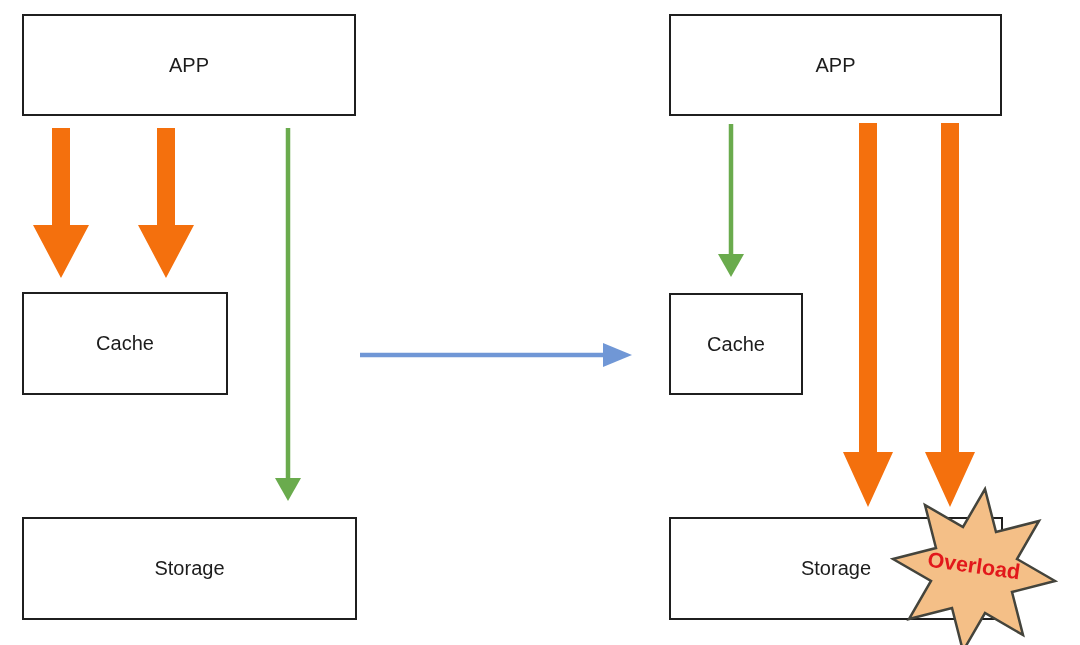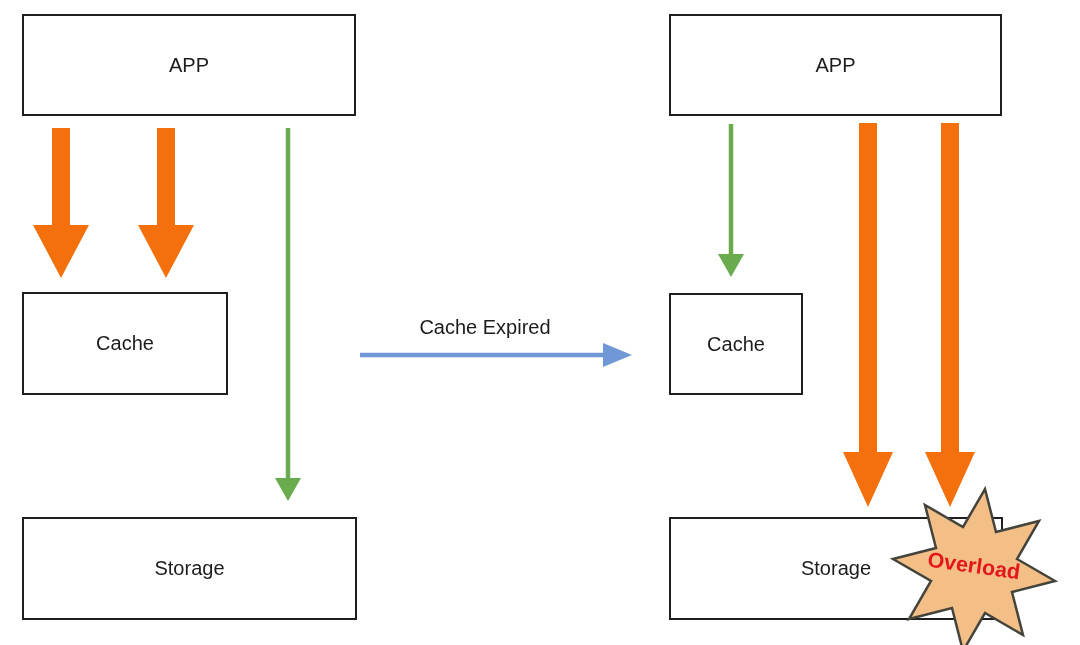--- a/index.html
+++ b/index.html
@@ -77,21 +77,20 @@
   <div class="node-box" id="right-app">
     <span>APP</span>
   </div>
   <div class="node-box" id="right-cache">
     <span>Cache</span>
   </div>
   <div class="node-box" id="right-storage">
     <span>Storage</span>
   </div>
 
-  <div id="transition-label">Cache Expired</div>
 
   <svg id="arrow-layer" viewBox="0 0 1080 645" xmlns="http://www.w3.org/2000/svg">
 
     <polygon points="52,128 70,128 70,225 89,225 61,278 33,225 52,225" fill="#F4700D"></polygon>
     <polygon points="157,128 175,128 175,225 194,225 166,278 138,225 157,225" fill="#F4700D"></polygon>
 
     <line x1="288" y1="128" x2="288" y2="480" stroke-width="4.5" stroke="#6AAB4D"></line>
     <polygon points="275,478 301,478 288,501" fill="#6AAB4D"></polygon>
 
     <line x1="360" y1="355" x2="607" y2="355" stroke-width="4.5" stroke="#7097D6"></line>

